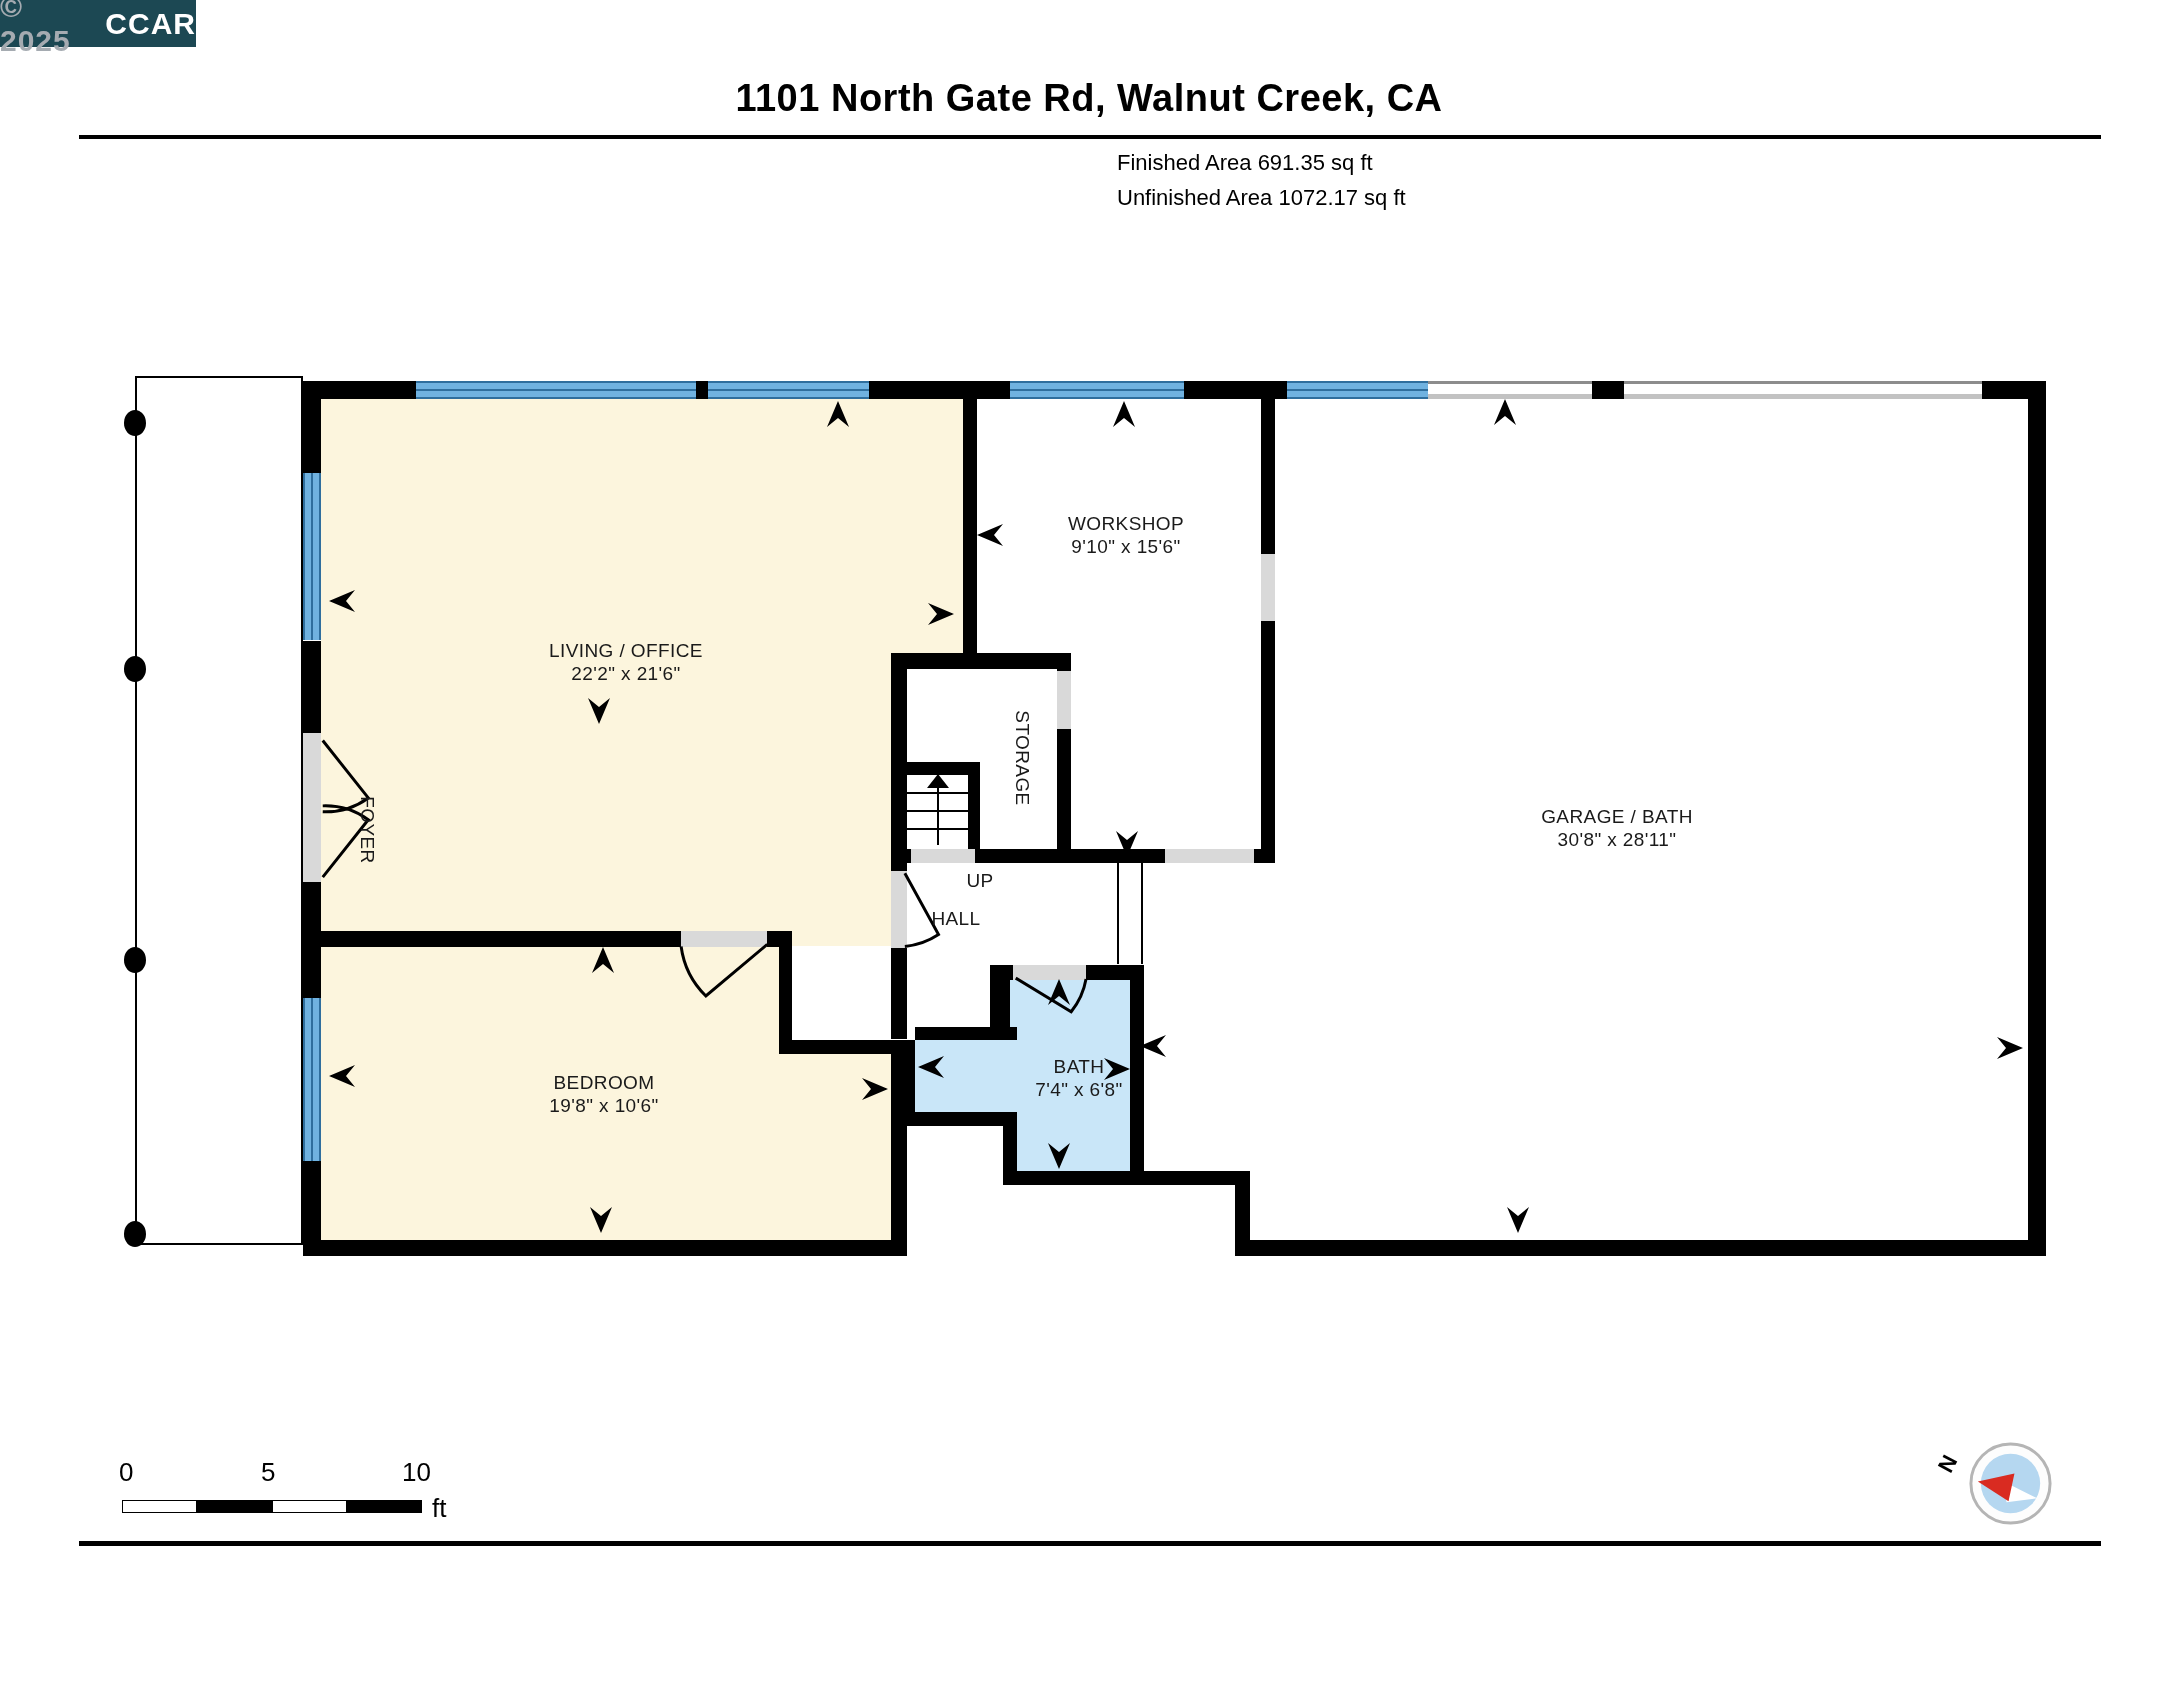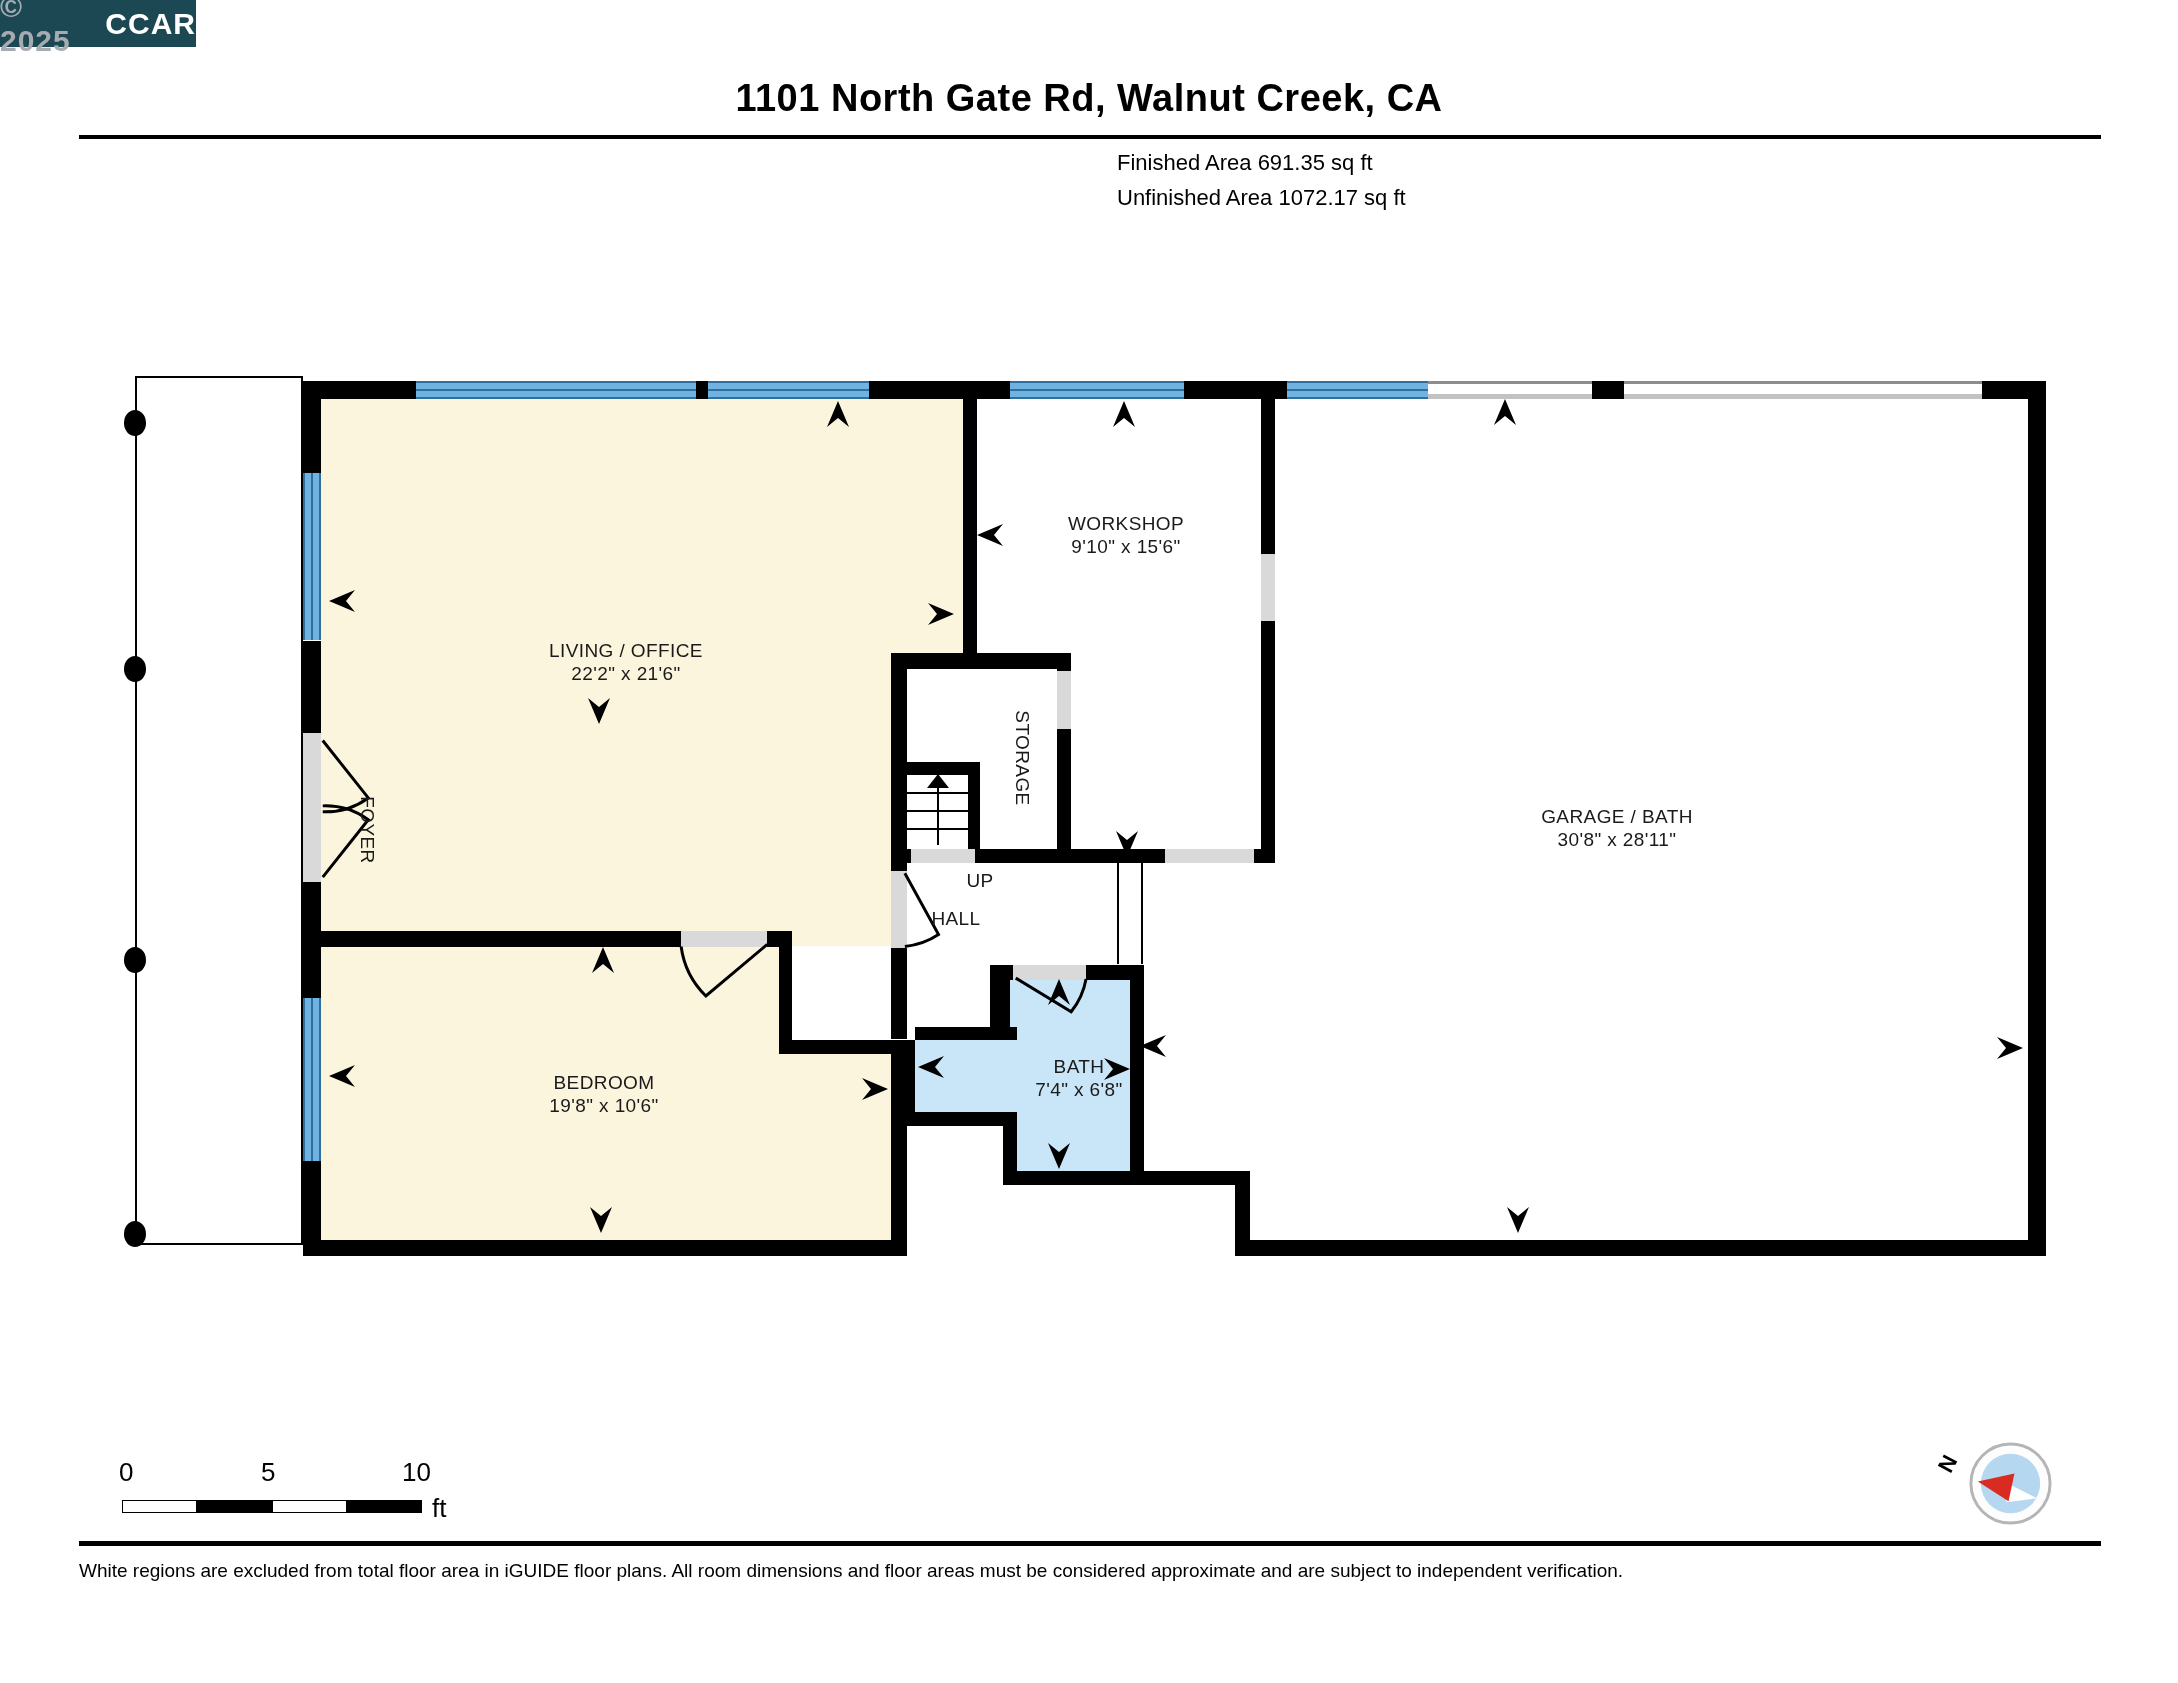--- a/index.html
+++ b/index.html
@@ -279,15 +279,14 @@
 
   <svg id="compass" class="abs" width="93" height="93" viewBox="0 0 94 94">
     <circle cx="47" cy="47" r="40" fill="#fdfdfd" stroke="#b5b5b5" stroke-width="3"></circle>
     <circle cx="47" cy="47" r="30" fill="#b5d7f0"></circle>
     <polygon points="74,62 40,45 43,66" fill="#ffffff"></polygon>
     <polygon points="14,45 51,37 45,65" fill="#d92b21"></polygon>
   </svg>
   <div id="compass-n" class="abs">N</div>
 
   <div id="footer-rule" class="abs"></div>
-  <div id="disclaimer" class="abs">White regions are excluded from total floor area in iGUIDE floor plans. All room dimensions and floor areas must be considered approximate and are subject to independent verification.</div>
 </div>
 
 
 </body></html>

